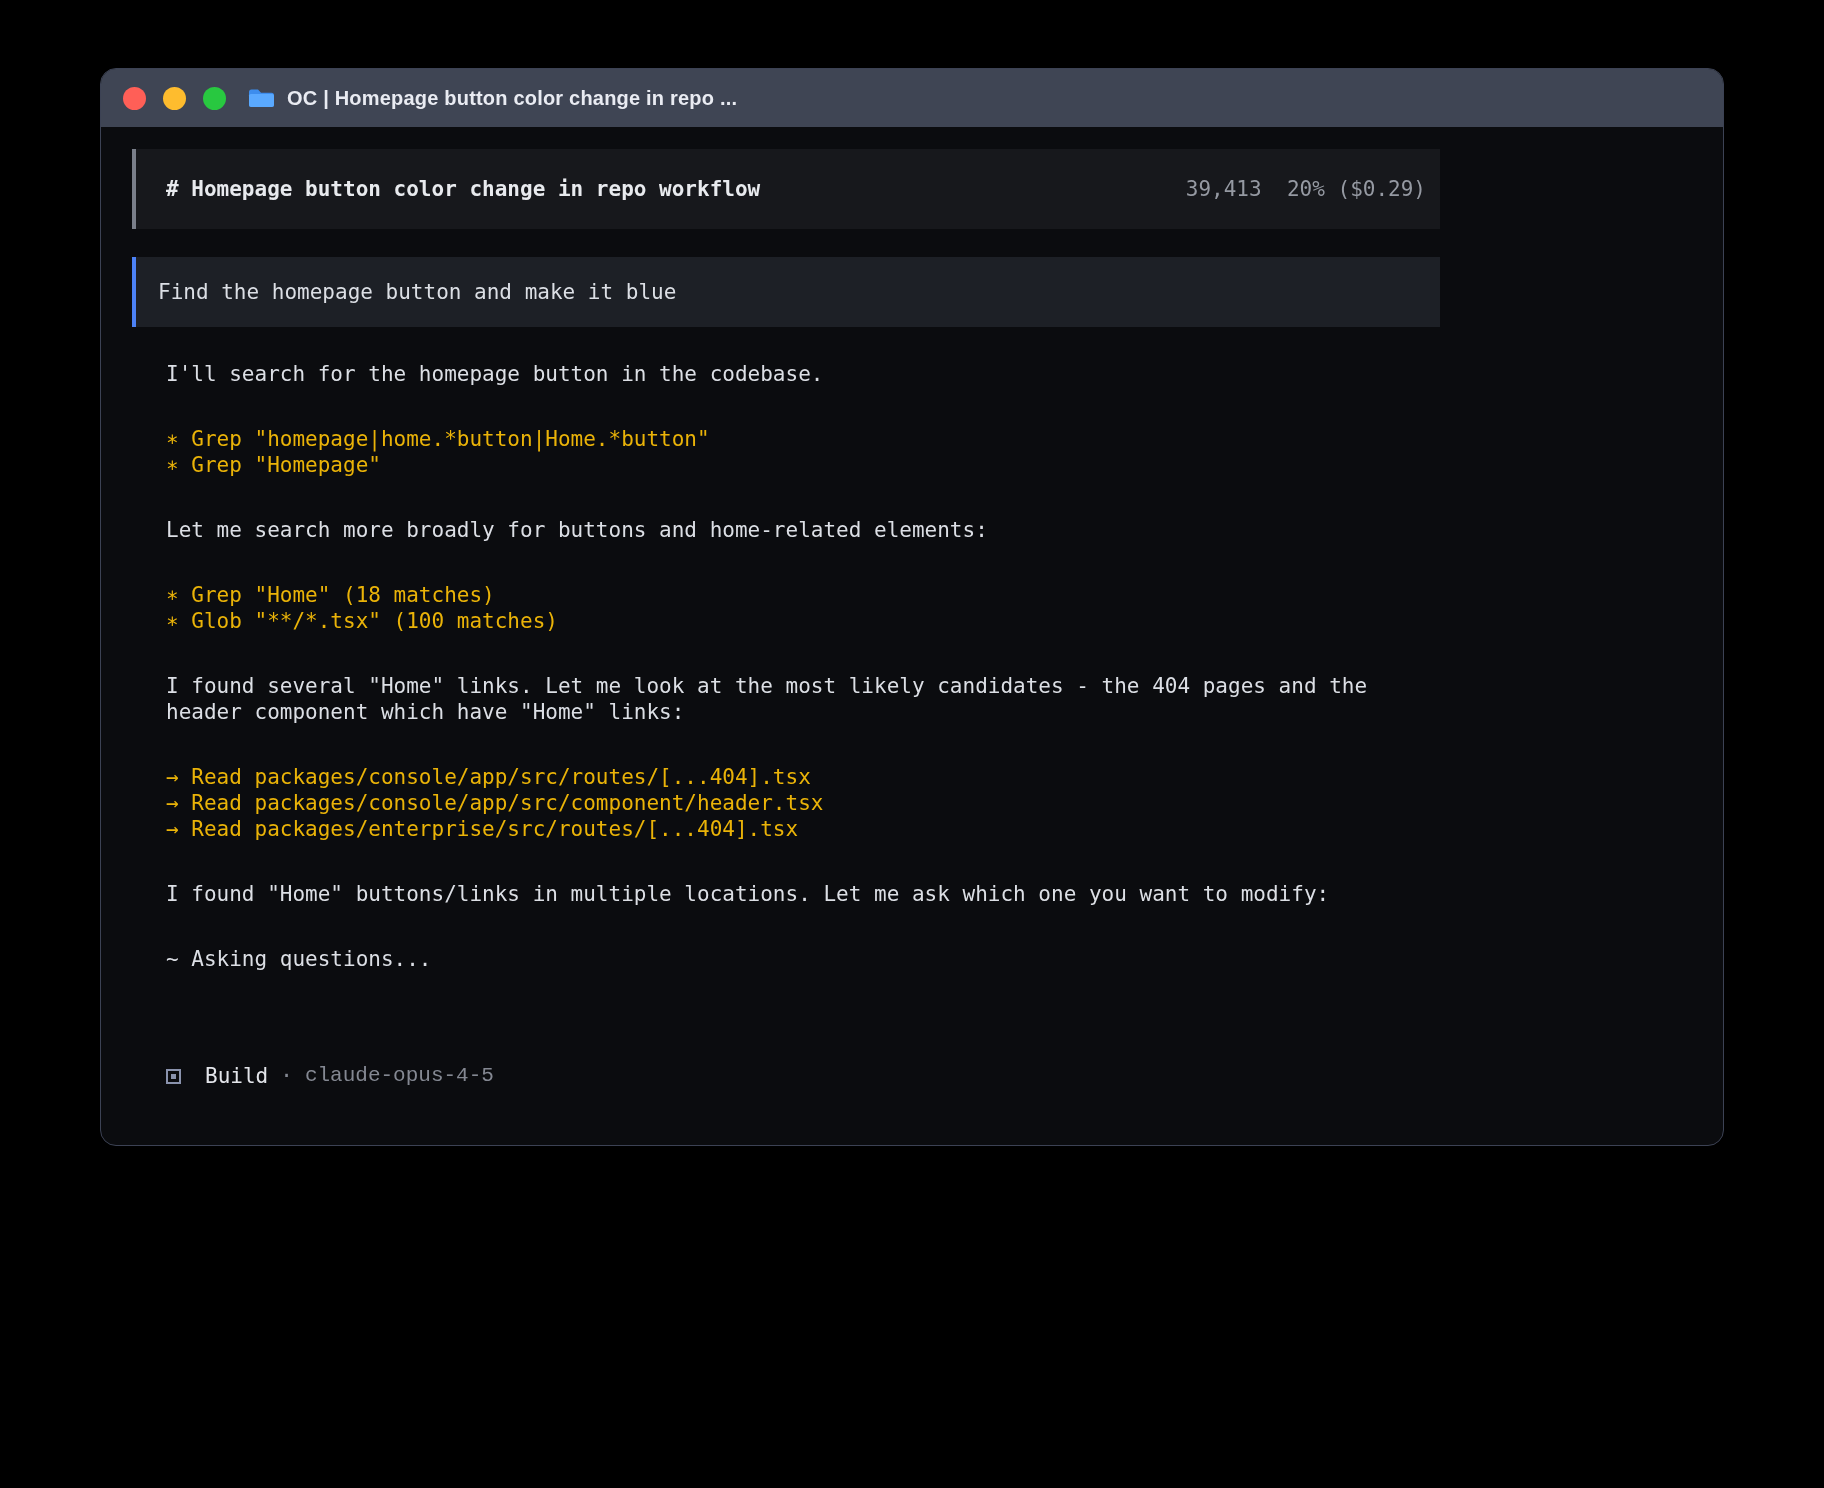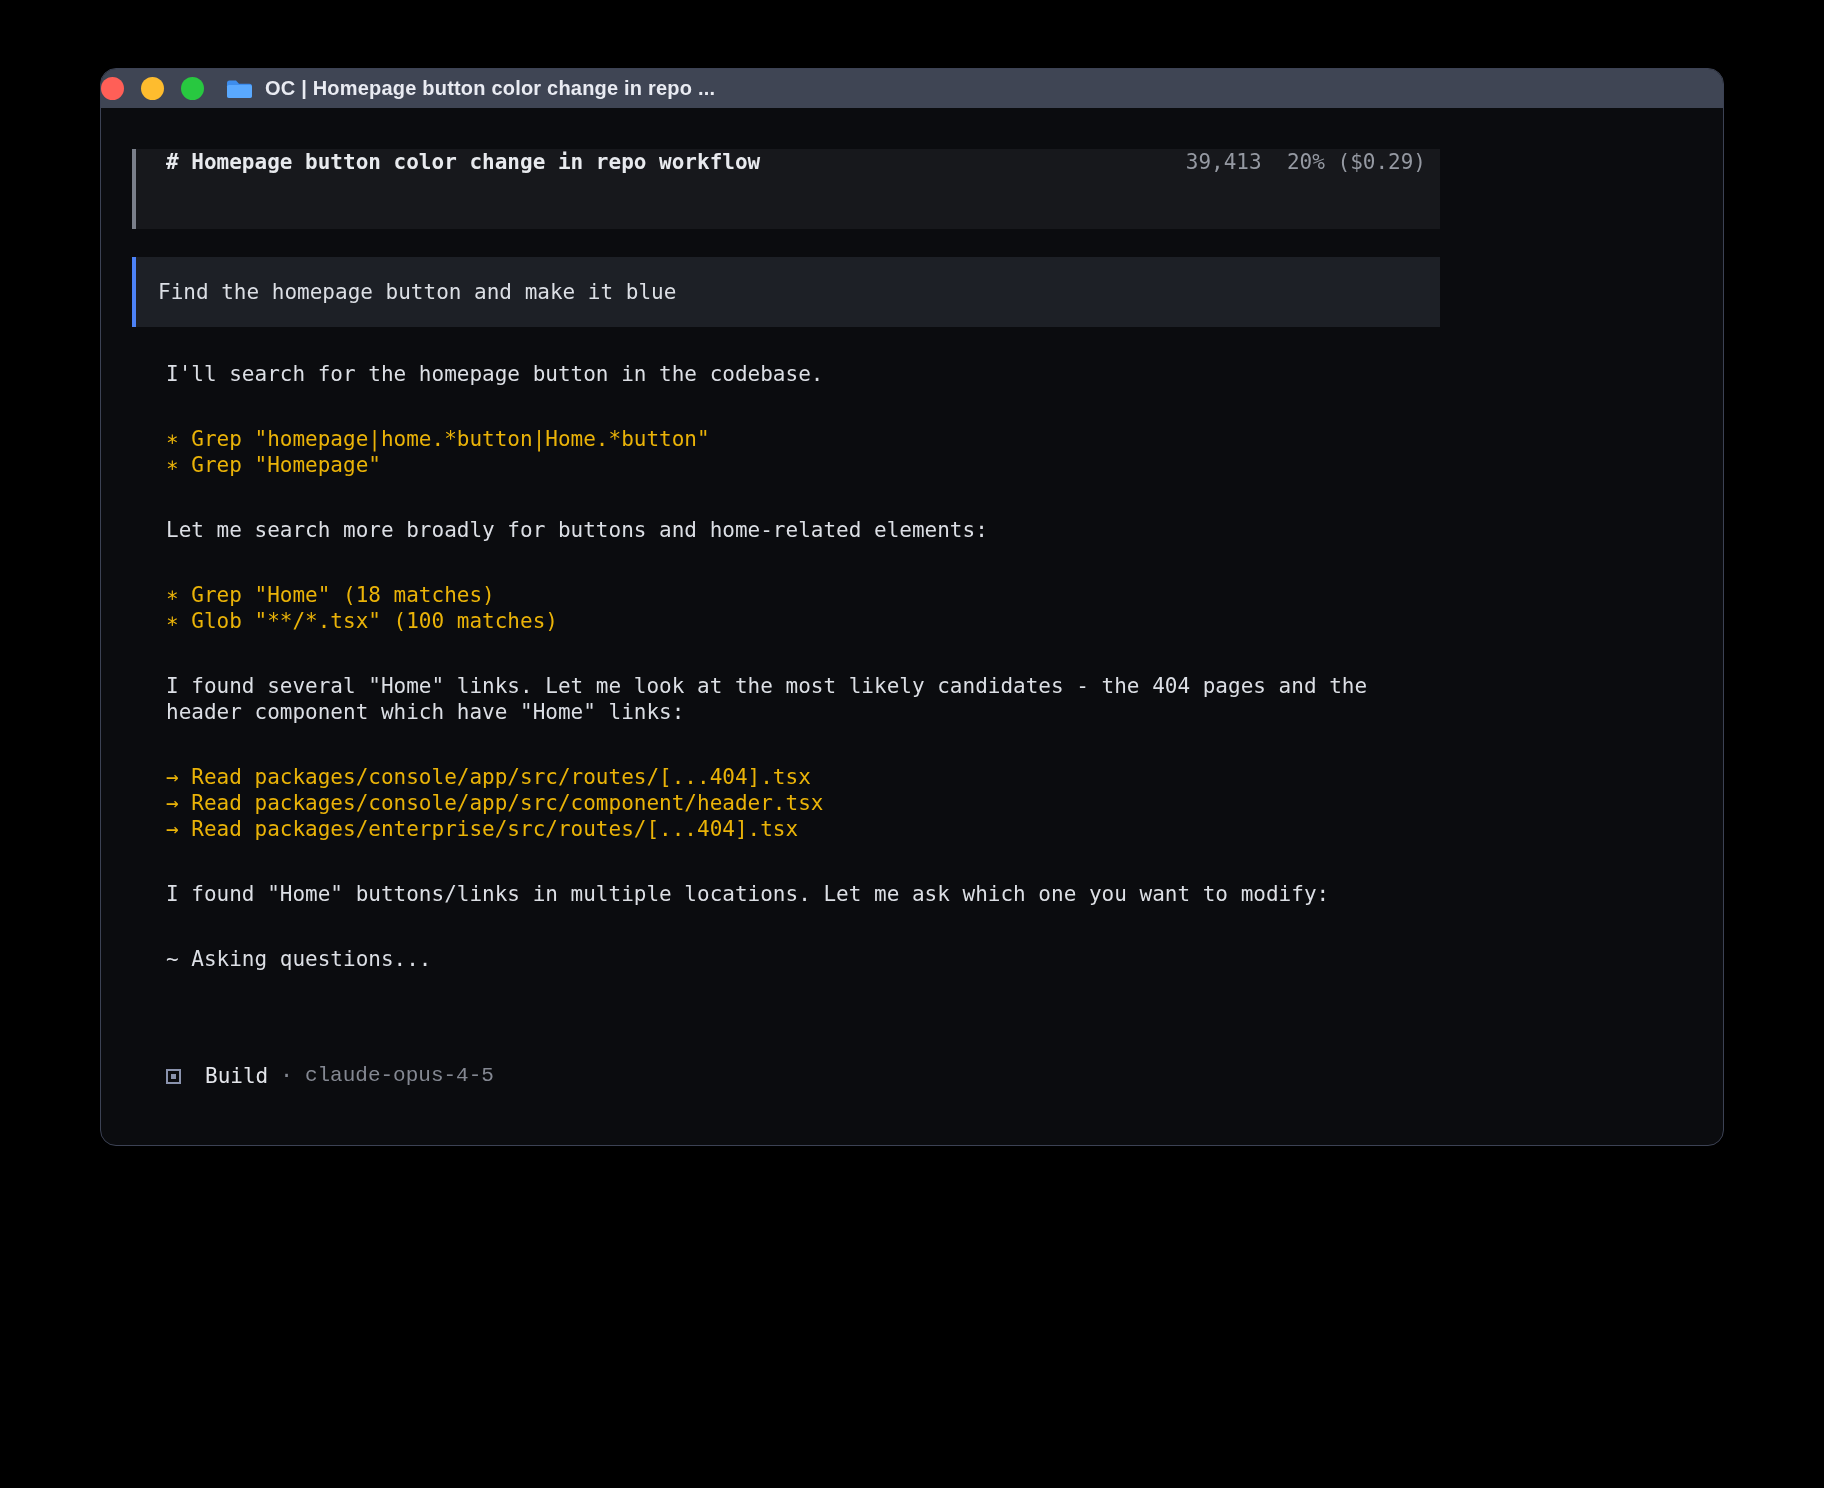--- a/index.html
+++ b/index.html
@@ -7,42 +7,43 @@
   .screen {
     position:relative; width:1824px; height:1488px; background:#000000;
     overflow:hidden; font-family:"DejaVu Sans Mono", monospace;
   }
   .window {
     position:absolute; left:100px; top:68px; width:1624px; height:1078px;
     background:#0b0c0f; border:1px solid #3c4254; border-radius:16px;
     overflow:hidden;
   }
   .titlebar {
-    height:39px; background:#3f4554; display:flex; align-items:center;
+    height:58px; background:#3f4554; display:flex; align-items:center;
+    padding-left:22px;
     text-align:center;
   }
   .traffic { display:flex; align-items:center; gap:17px; margin-right:22px; }
   .light { width:23px; height:23px; border-radius:50%; }
   .light.red { background:#ff5f57; }
   .light.yellow { background:#febc2e; }
   .light.green { background:#28c840; }
   .folder { margin-right:12px; display:flex; align-items:center; }
   .win-title {
     font-family:"Liberation Sans", sans-serif; font-weight:bold;
     font-size:20px; color:#e9ebf2; letter-spacing:0.2px;
   }
   .content {
     position:absolute; left:31px; top:80px; width:1308px;
     font-size:21px; line-height:26px; color:#dcdfe5;
   }
   .block {
     border-left:4px solid #7a7f8a; background:#17181c;
   }
   .header-block {
-    height:80px; display:flex; 
+    height:80px; display:flex; align-items:center;
     padding:0 14px 0 30px; justify-content:space-between;
   }
   .header-title { font-weight:bold; color:#e8eaee; white-space:pre; }
   .header-stats { color:#9599a2; white-space:pre; }
   .user-block {
     margin-top:28px; height:70px; background:#1d2026; border-left:4px solid #4c82f7;
     display:flex; align-items:center; padding-left:22px;
   }
   .messages { padding-left:34px; padding-top:4px; }
   .messages p { margin:39px 0; white-space:pre; }

